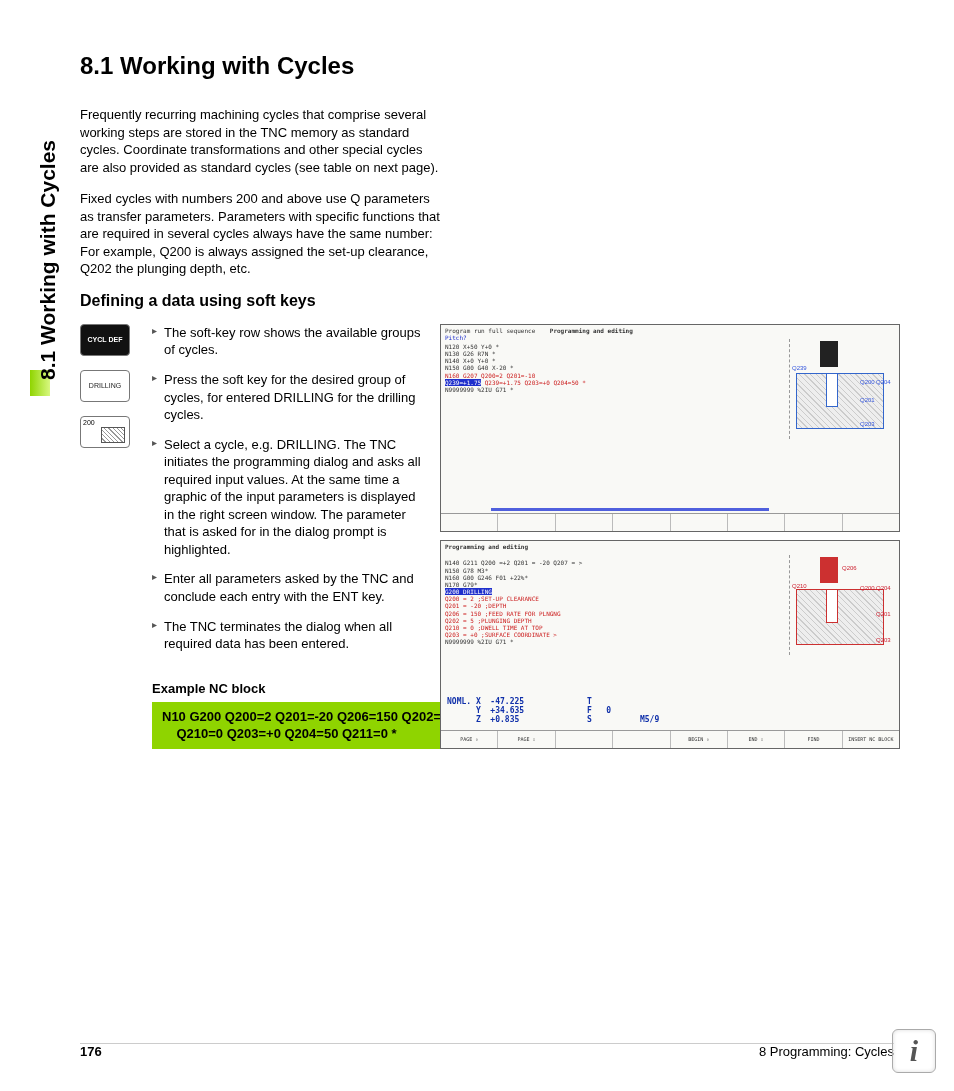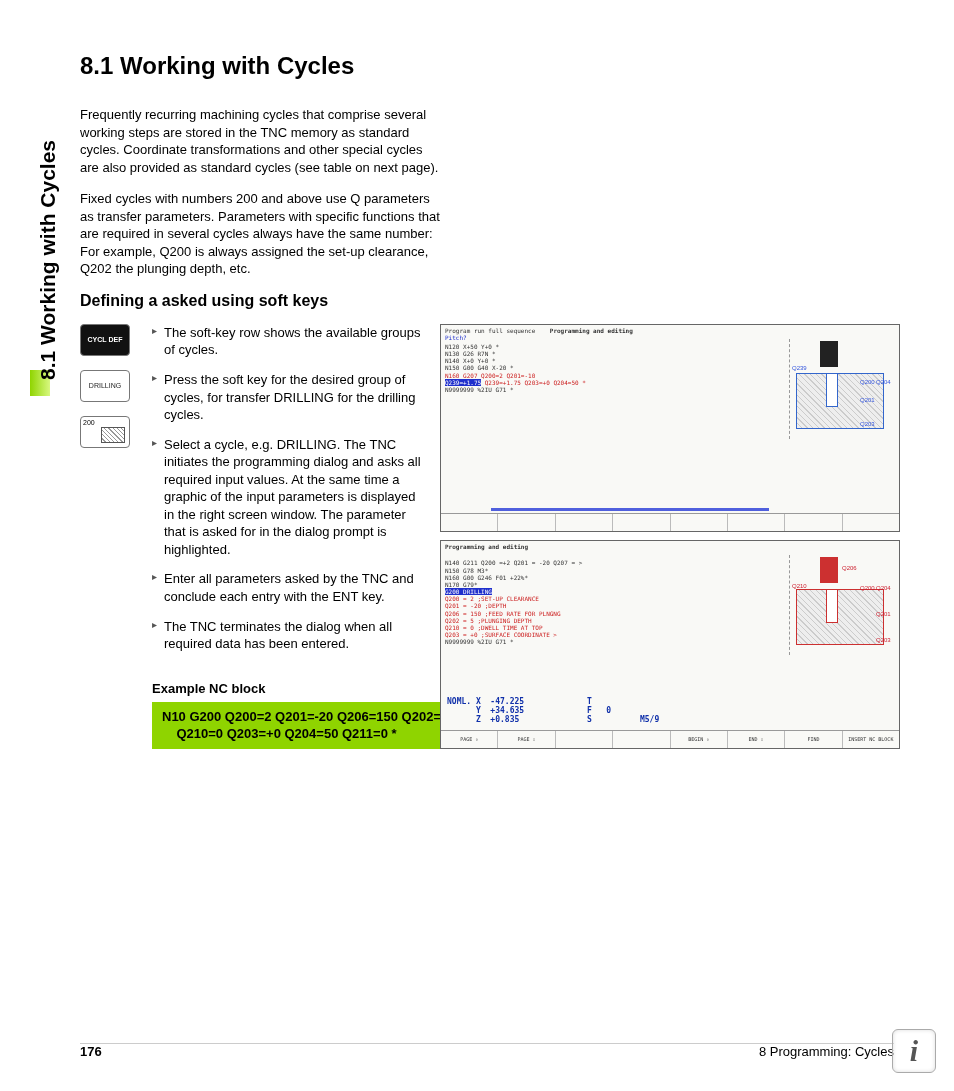--- a/index.html
+++ b/index.html
@@ -117,34 +117,34 @@
 <div class="side-label">8.1 Working with Cycles</div>
 
 <div class="page">
   <h1>8.1   Working with Cycles</h1>
 
   <div class="intro">
     <p>Frequently recurring machining cycles that comprise several working steps are stored in the TNC memory as standard cycles. Coordinate transformations and other special cycles are also provided as standard cycles (see table on next page).</p>
     <p>Fixed cycles with numbers 200 and above use Q parameters as transfer parameters. Parameters with specific functions that are required in several cycles always have the same number: For example, Q200 is always assigned the set-up clearance, Q202 the plunging depth, etc.</p>
   </div>
 
-  <h2>Defining a asked using soft keys</h2>
+  <h2>Defining a data using soft keys</h2>
 
   <div class="content-row">
 
     <div class="softkeys-col">
       <div class="sk sk-dark">CYCL DEF</div>
       <div class="sk sk-light">DRILLING</div>
       <div class="sk sk-hatch">200</div>
     </div>
 
     <div class="steps-col">
       <ul>
         <li>The soft-key row shows the available groups of cycles.</li>
-        <li>Press the soft key for the desired group of cycles, for transfer DRILLING for the drilling cycles.</li>
+        <li>Press the soft key for the desired group of cycles, for entered DRILLING for the drilling cycles.</li>
         <li>Select a cycle, e.g. DRILLING. The TNC initiates the programming dialog and asks all required input values. At the same time a graphic of the input parameters is displayed in the right screen window. The parameter that is asked for in the dialog prompt is highlighted.</li>
         <li>Enter all parameters asked by the TNC and conclude each entry with the ENT key.</li>
         <li>The TNC terminates the dialog when all required data has been entered.</li>
       </ul>
 
       <div class="example-label">Example NC block</div>
       <pre class="codeblk">N10 G200 Q200=2 Q201=-20 Q206=150 Q202=5
     Q210=0 Q203=+0 Q204=50 Q211=0 *</pre>
     </div>
 

